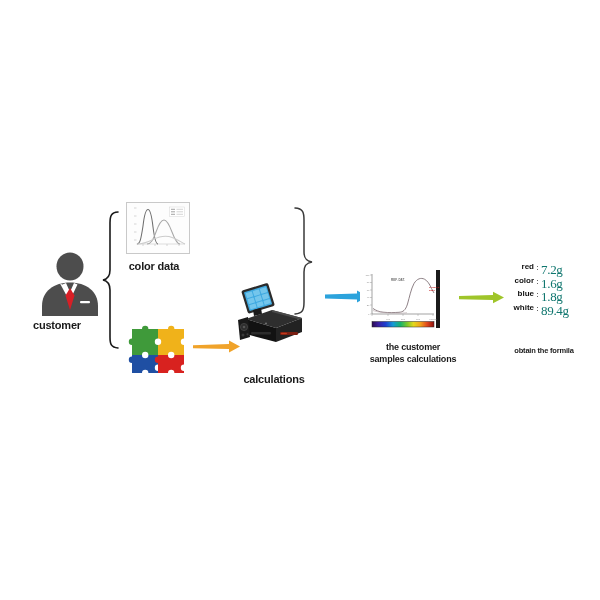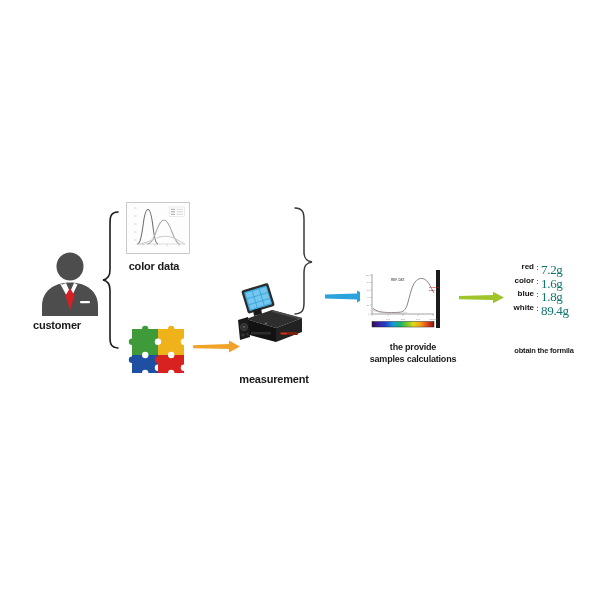--- a/index.html
+++ b/index.html
@@ -258,21 +258,21 @@
       <rect x="15" y="50" width="20" height="2.6" rx="1" fill="#2c2c2c"></rect>
 
       <rect x="44" y="50" width="18" height="3" rx="1.2" fill="#7a1f12"></rect>
       <rect x="45" y="50.8" width="6" height="1.4" rx="0.7" fill="#c23a1d"></rect>
 
       <path d="M36 28 L66 36 L64 37.6 L36 30 Z" fill="#4a4a4a"></path>
 
       <circle cx="30" cy="41.5" r="1.1" fill="#6d6d6d"></circle>
     </svg>
   </div>
-  <div class="abs lbl lbl-lg" id="measurement-label">measurement</div>
+  <div class="abs lbl lbl-lg" id="measurement-label">calculations</div>
 
   <div class="abs" id="arrow-blue">
     <svg width="44" height="14" viewBox="0 0 44 14" xmlns="http://www.w3.org/2000/svg">
       <path d="M0 4.6 L32 3.6 L32 0.4 L43 6.6 L32 12.6 L32 9.4 L0 8.4 Z" fill="#2ca3dc"></path>
     </svg>
   </div>
 
   <div class="abs" id="software-screen">
     <svg width="84" height="62" viewBox="0 0 84 62" xmlns="http://www.w3.org/2000/svg">
 
@@ -343,21 +343,21 @@
           <stop offset="78%" stop-color="#f2a21a"></stop>
           <stop offset="89%" stop-color="#e0461c"></stop>
           <stop offset="100%" stop-color="#8c1210"></stop>
         </linearGradient>
       </defs>
       <rect x="12" y="51.5" width="62" height="5.5" fill="url(#spectrumGrad)"></rect>
       <rect x="12" y="51.5" width="62" height="5.5" fill="none" stroke="#2a2a2a" stroke-width="0.5"></rect>
     </svg>
   </div>
   <div class="abs lbl lbl-md" id="software-label">
-    <div>the provide</div>
+    <div>the customer</div>
     <div>samples calculations</div>
   </div>
 
   <div class="abs" id="arrow-green">
     <svg width="46" height="14" viewBox="0 0 46 14" xmlns="http://www.w3.org/2000/svg">
       <path d="M0 5.0 L34 4.0 L34 0.8 L45 6.5 L34 12.2 L34 9.0 L0 8.2 Z" fill="#9fc52a"></path>
     </svg>
   </div>
 
   <div class="abs" id="formula-block">

